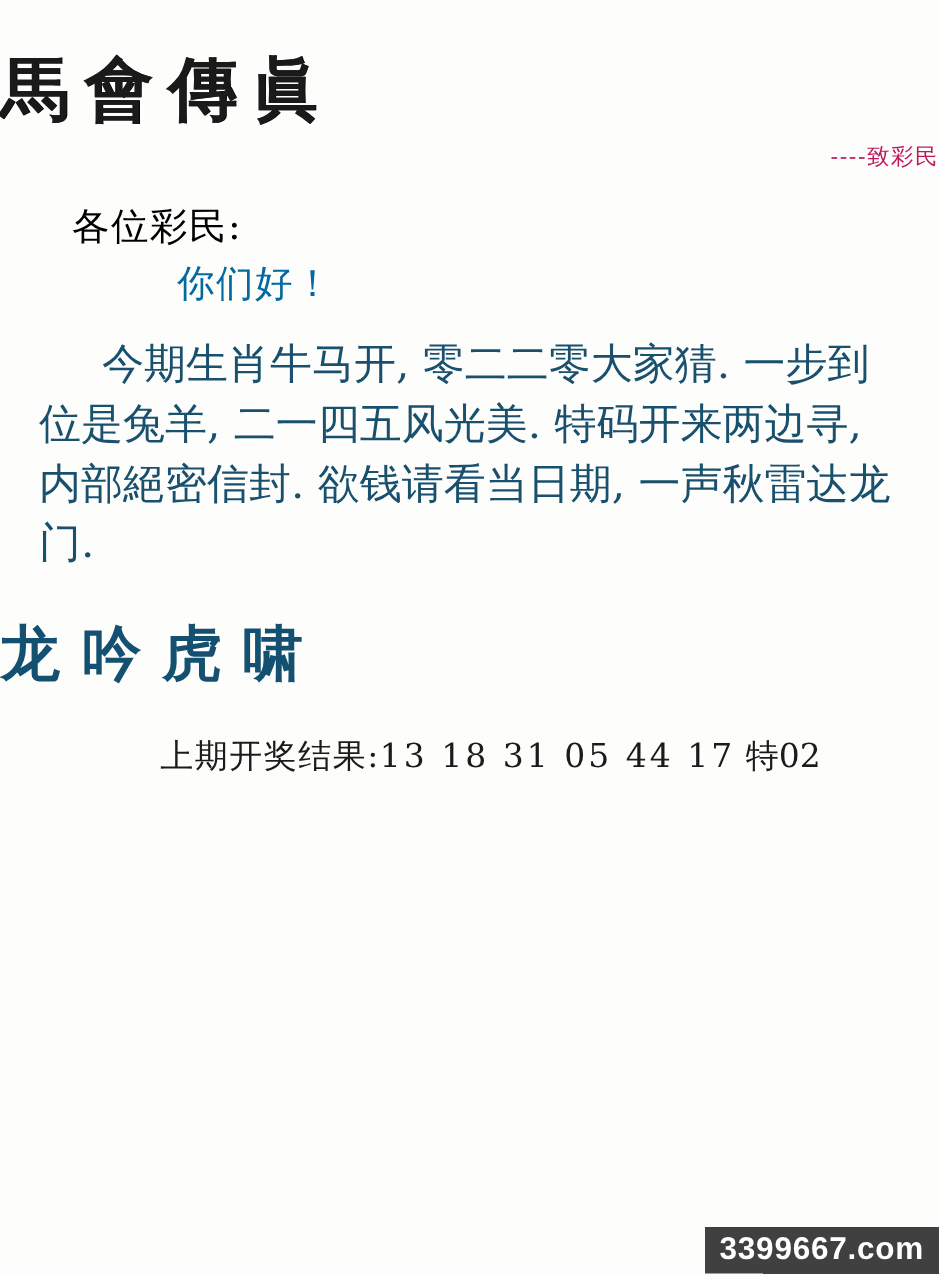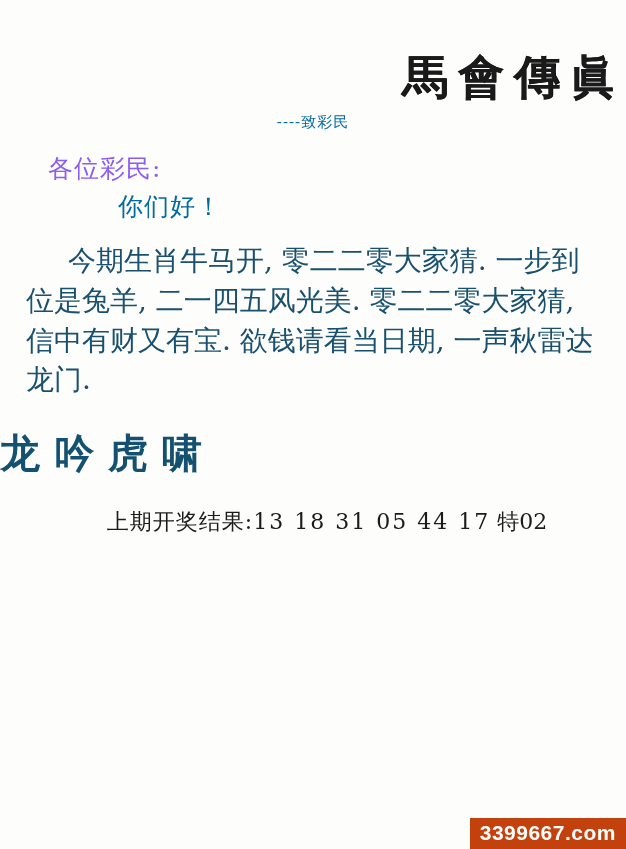--- a/index.html
+++ b/index.html
@@ -15,59 +15,59 @@
     position: relative;
   }
   #page {
     position: relative;
     width: 626px;
     height: 849px;
     background: #fdfdfb;
     box-sizing: border-box;
   }
   .title {
-    text-align: right;
+    text-align: left;
     font-family: "DejaVu Serif", serif;
     font-weight: bold;
     font-size: 46px;
     letter-spacing: 10px;
     color: #1a1a1a;
-    padding-top: 52px;
+    padding-top: 34px;
     line-height: 1.1;
     text-shadow: 0.5px 0 0 #000;
   }
   .subtitle {
     text-align: center;
     font-family: "DejaVu Serif", serif;
     font-size: 25px;
     color: #1f1f1f;
     margin-top: 14px;
     letter-spacing: 1px;
   }
   .subtitle .issue {
     font-weight: bold;
     letter-spacing: 0px;
   }
   .dedication {
-    text-align: center;
+    text-align: right;
     font-size: 15px;
-    color: #0369a1;
+    color: #be185d;
     margin-top: 10px;
     letter-spacing: 1px;
     font-family: "DejaVu Serif", serif;
   }
   .body-text {
     margin-top: 18px;
     padding: 0 22px 0 26px;
     color: #18506e;
     font-family: "DejaVu Serif", serif;
   }
   .salutation {
     font-size: 25px;
-    color: #8b5cf6;
+    color: #000000;
     padding-left: 22px;
     line-height: 1.5;
     letter-spacing: 1px;
   }
   .greeting {
     font-size: 25px;
     color: #0369a1;
     padding-left: 92px;
     line-height: 1.6;
     letter-spacing: 1px;
@@ -106,21 +106,21 @@
   .result-line .nums {
     letter-spacing: 2px;
   }
   .result-line .special {
     position: relative;
   }
   .watermark {
     position: absolute;
     right: 0;
     bottom: 0;
-    background: #c2410c;
+    background: #404040;
     color: #ffffff;
     font-family: "Liberation Sans", sans-serif;
     font-size: 21px;
     font-weight: bold;
     padding: 3px 10px 4px 10px;
     letter-spacing: 0.5px;
   }
 </style>
 </head>
 <body>
@@ -128,21 +128,21 @@
 <div id="page">
 
   <div class="title">馬會傳眞</div>
 
 
   <div class="dedication">----致彩民</div>
 
   <div class="body-text">
     <div class="salutation">各位彩民:</div>
     <div class="greeting">你们好！</div>
-    <div class="para second">今期生肖牛马开, 零二二零大家猜. 一步到位是兔羊, 二一四五风光美. 零二二零大家猜, 信中有财又有宝. 欲钱请看当日期, 一声秋雷达龙门.</div>
+    <div class="para second">今期生肖牛马开, 零二二零大家猜. 一步到位是兔羊, 二一四五风光美. 特码开来两边寻, 内部絕密信封. 欲钱请看当日期, 一声秋雷达龙门.</div>
   </div>
 
   <div class="slogan">龙吟虎啸</div>
 
   <div class="result-line">
     <span class="label">上期开奖结果:</span><span class="nums">13 18 31 05 44 17</span>&nbsp;<span class="special">特02</span>
   </div>
 
   <div class="watermark">3399667.com</div>
 

